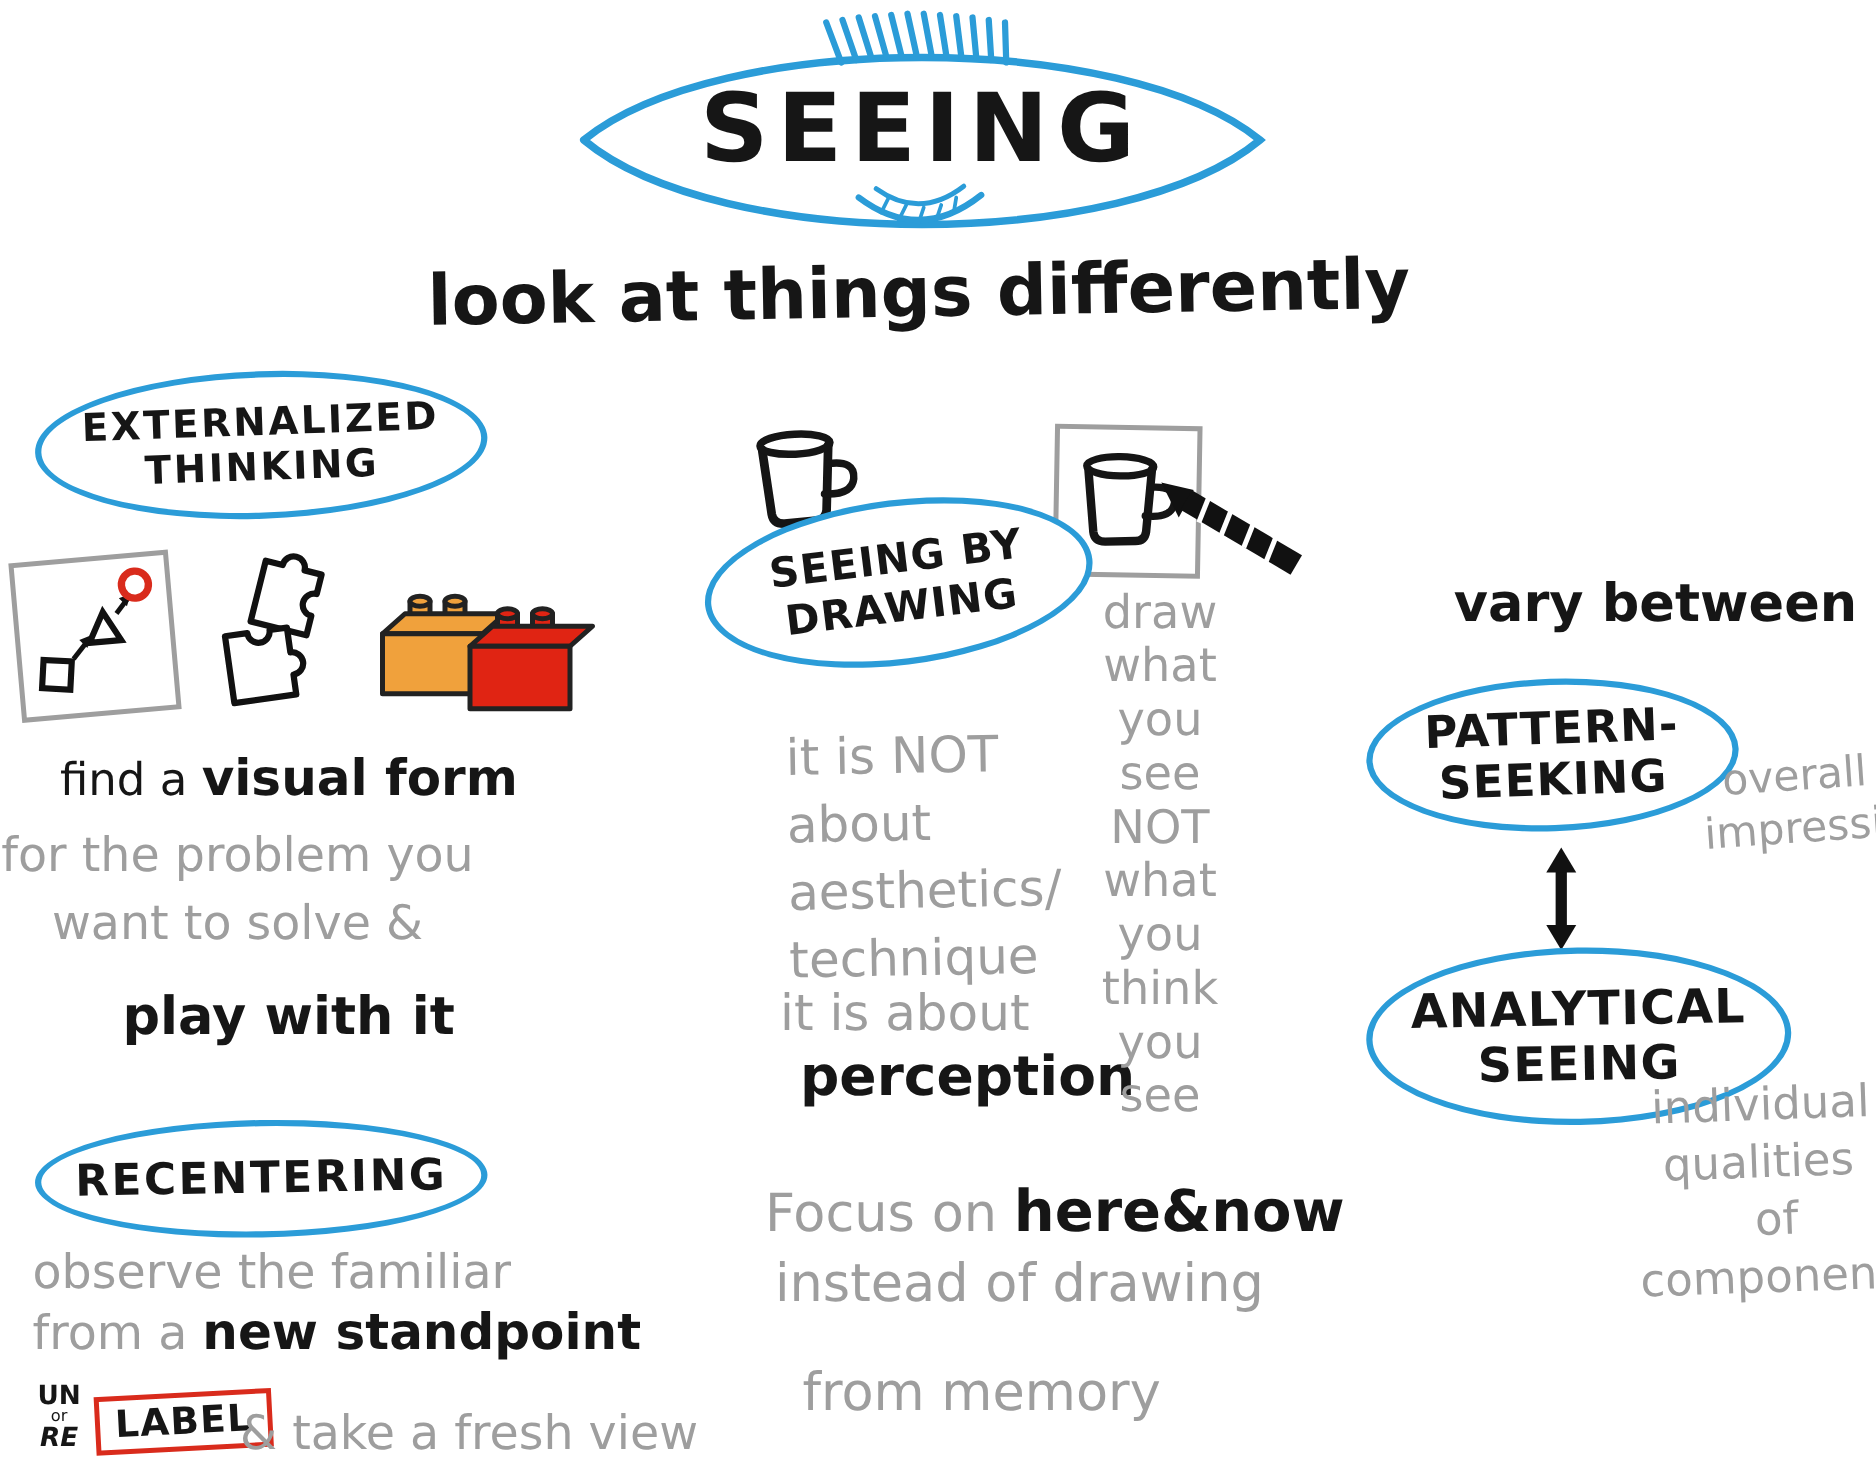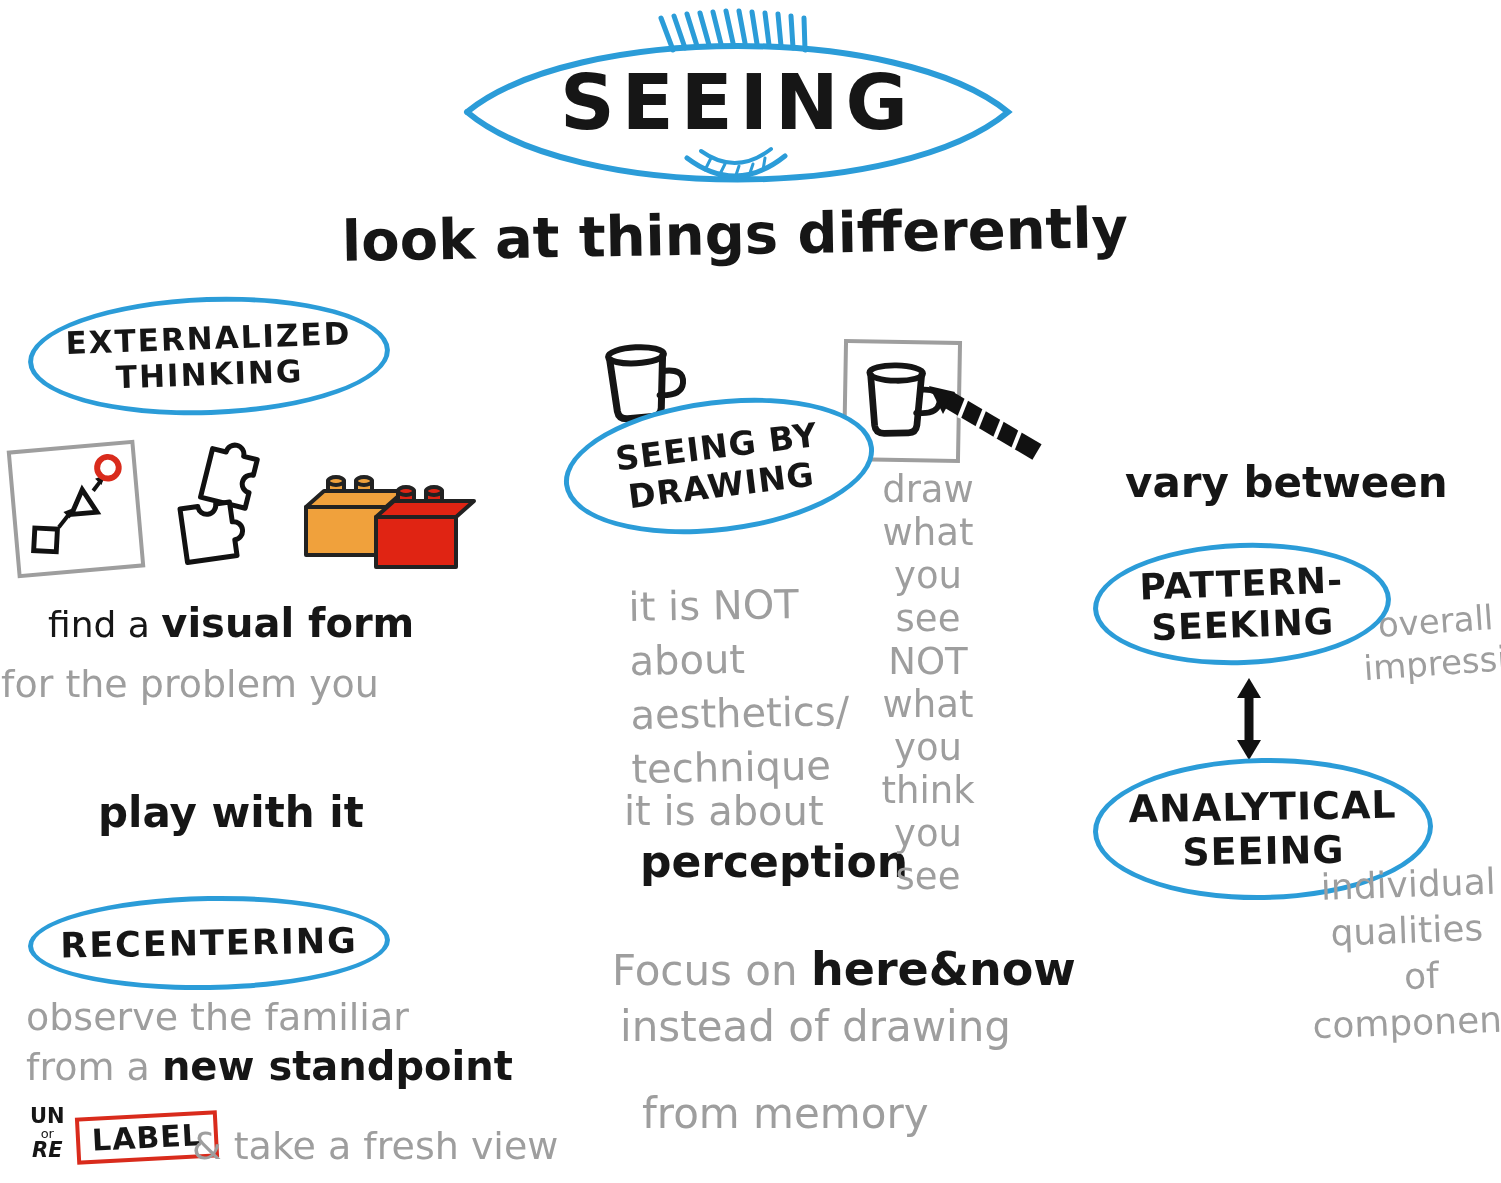--- a/index.html
+++ b/index.html
@@ -9,21 +9,21 @@
   .nw{white-space:nowrap;}
   .ellipse{
     border:5px solid #2b9cd8;
     border-radius:50%;
     background:#fff;
     display:flex;flex-direction:column;align-items:center;justify-content:center;
     text-align:center;box-sizing:border-box;
   }
   .gray{color:#9e9e9e;}
   .b800{font-weight:800;}
-  .b700{font-weight:700;}
+  .b700{font-weight:700;margin-left:38px;}
   .center{text-align:center;}
   .right{text-align:right;}
   svg{display:block;}
 </style>
 </head>
 <body>
 
 <div id="canvas">
 
   <div class="abs" style="left:455px;top:8px;width:565px;height:200px;">
@@ -102,20 +102,21 @@
         <rect x="78" y="52" width="80" height="50" fill="#e02413"></rect>
       </g>
     </svg>
   </div>
 
   <div class="abs nw" style="left:48px;top:600px;font-size:36px;text-align:right;">
     <span>find a</span>
     <span class="b800" style="font-size:40px;">visual form</span>
   </div>
   <div class="abs center gray nw" style="left:0px;top:662px;width:380px;font-size:38px;">for the problem you</div>
+  <div class="abs center gray nw" style="left:0px;top:716px;width:380px;font-size:38px;">want to solve &amp;</div>
   <div class="abs b800 nw" style="left:98px;top:788px;font-size:42px;">play with it</div>
 
   <div class="abs ellipse" style="left:28px;top:896px;width:362px;height:94px;transform:rotate(-1deg);">
     <div class="nw" style="font-size:35px;font-weight:800;letter-spacing:2px;">RECENTERING</div>
   </div>
   <div class="abs gray nw" style="left:26px;top:995px;font-size:38px;">observe the familiar</div>
   <div class="abs nw" style="left:26px;top:1043px;font-size:38px;">
     <span class="gray">from a</span>
     <span class="b800" style="font-size:40px;">new standpoint</span>
   </div>

